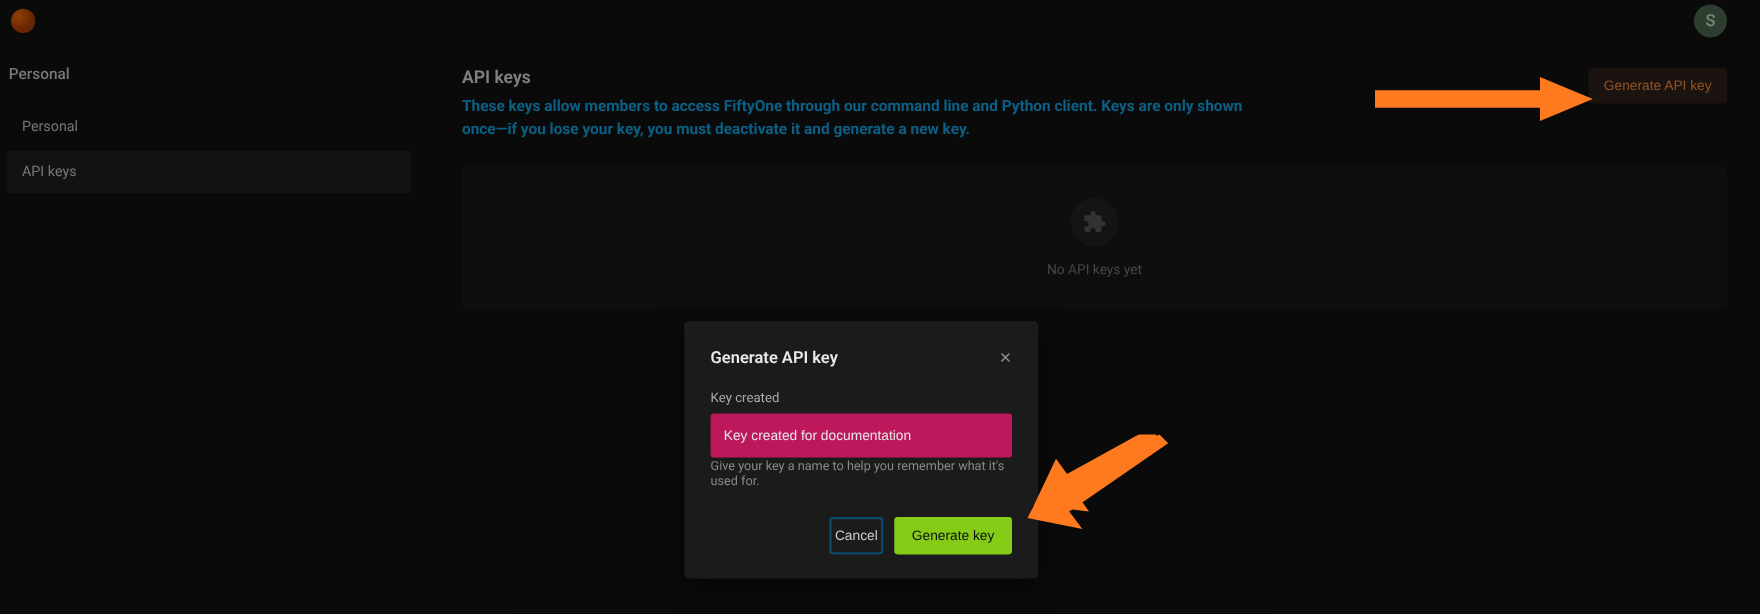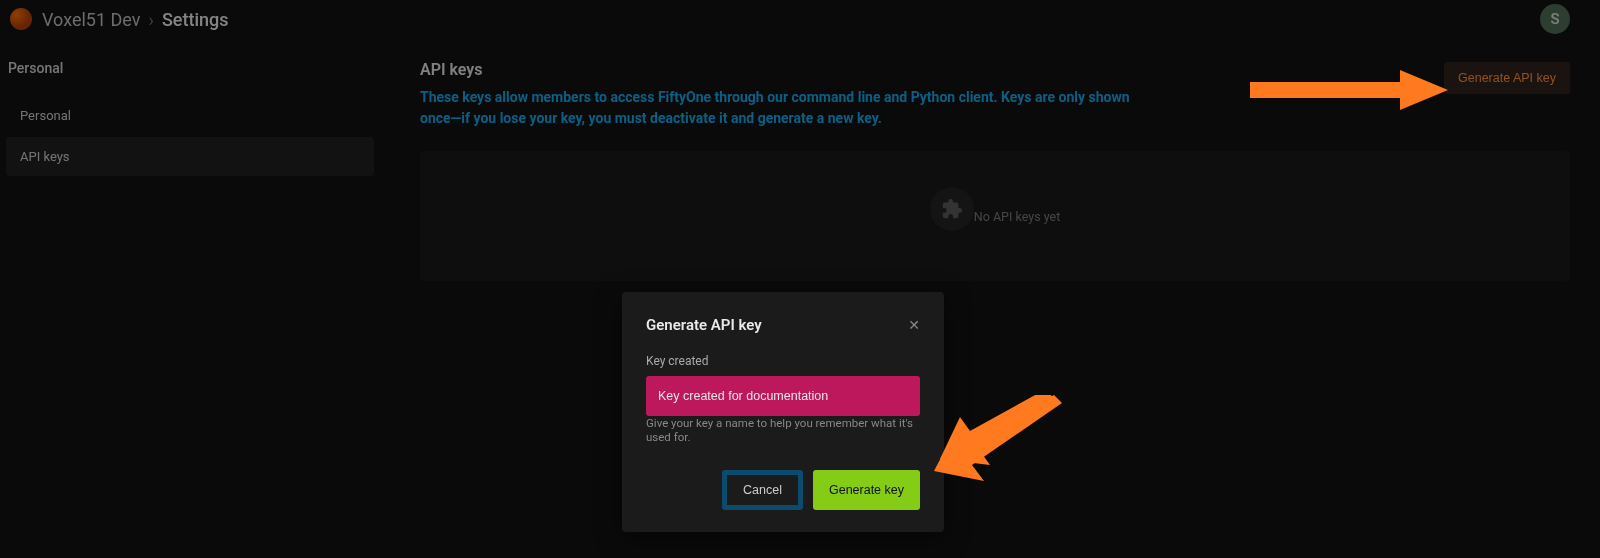--- a/index.html
+++ b/index.html
@@ -94,21 +94,21 @@
     border-radius: 3px;
     cursor: pointer;
     margin-top: 2px;
   }
   .empty-panel {
     margin-top: 22px;
     background: #121212;
     border-radius: 4px;
     height: 130px;
     display: flex;
-    flex-direction: row;
+    flex-direction: column;
     align-items: center;
     justify-content: center;
   }
   .empty-icon {
     width: 44px; height: 44px;
     border-radius: 50%;
     background: #1d1d1d;
     display: flex; align-items: center; justify-content: center;
     margin-bottom: 14px;
   }
@@ -139,23 +139,23 @@
     padding: 13px 12px;
     color: #e6e6e6;
     font-size: 12.5px;
     border-radius: 3px;
     outline: none;
   }
   .modal-hint { font-size: 11.5px; color: #888; margin-top: 0; }
   .modal-actions { display: flex; justify-content: flex-end; gap: 10px; margin-top: 26px; }
   .btn-secondary {
     background: transparent;
-    border: 5px solid #0c4a6e;
+    border: 2px solid #0c4a6e;
     color: #ccc;
-    padding: 8px 16px;
+    padding: 8px 3px;
     font-size: 12.5px;
     border-radius: 3px;
     cursor: pointer;
   }
   .btn-primary {
     background: #84cc16;
     border: none;
     color: #111;
     padding: 9px 16px;
     font-size: 12.5px;
@@ -177,25 +177,20 @@
     top: 395px;
     z-index: 20;
   }
 </style>
 </head>
 <body>
 
 <div class="top-header">
   <div class="header-left">
     <div class="logo"></div>
-    <div class="breadcrumb">
-      <span class="breadcrumb-org">Voxel51 Dev</span>
-      <span class="breadcrumb-sep">›</span>
-      <span class="breadcrumb-page">Settings</span>
-    </div>
   </div>
   <div class="avatar">S</div>
 </div>
 
 <div class="content-wrap">
   <aside class="sidebar">
     <div class="sidebar-heading">Personal</div>
     <div class="sidebar-item">Personal</div>
     <div class="sidebar-item active">API keys</div>
   </aside>

